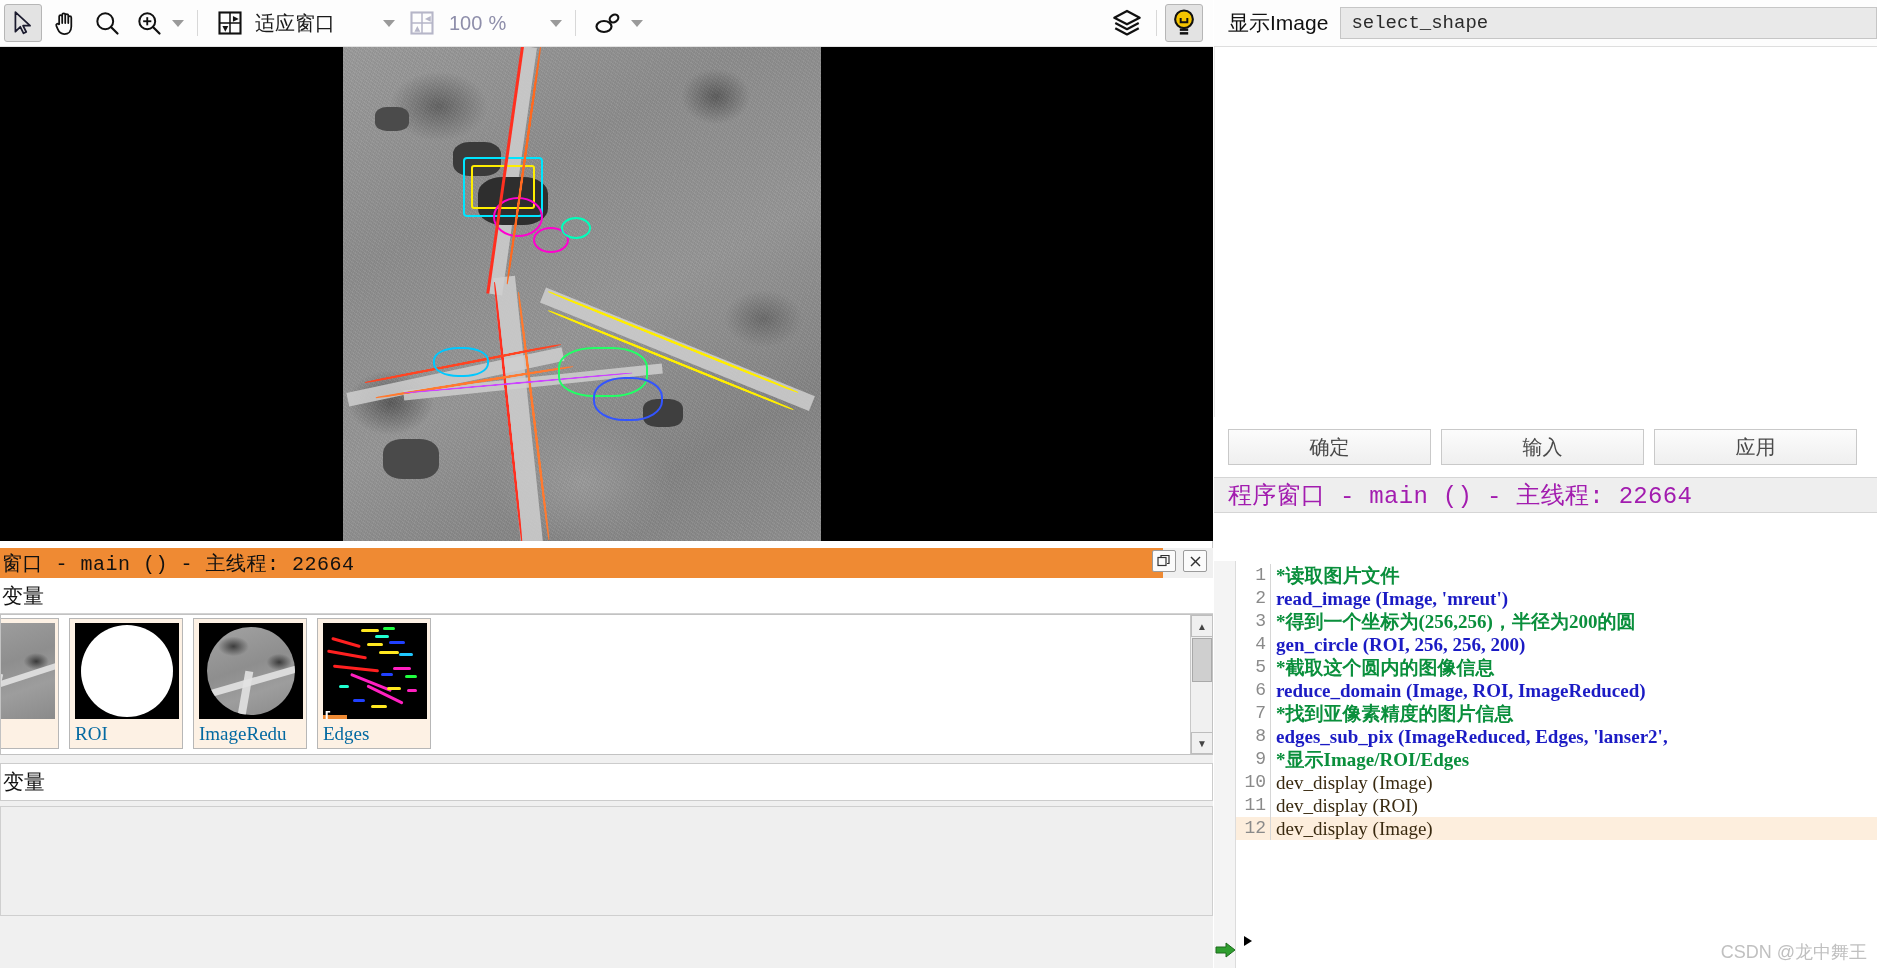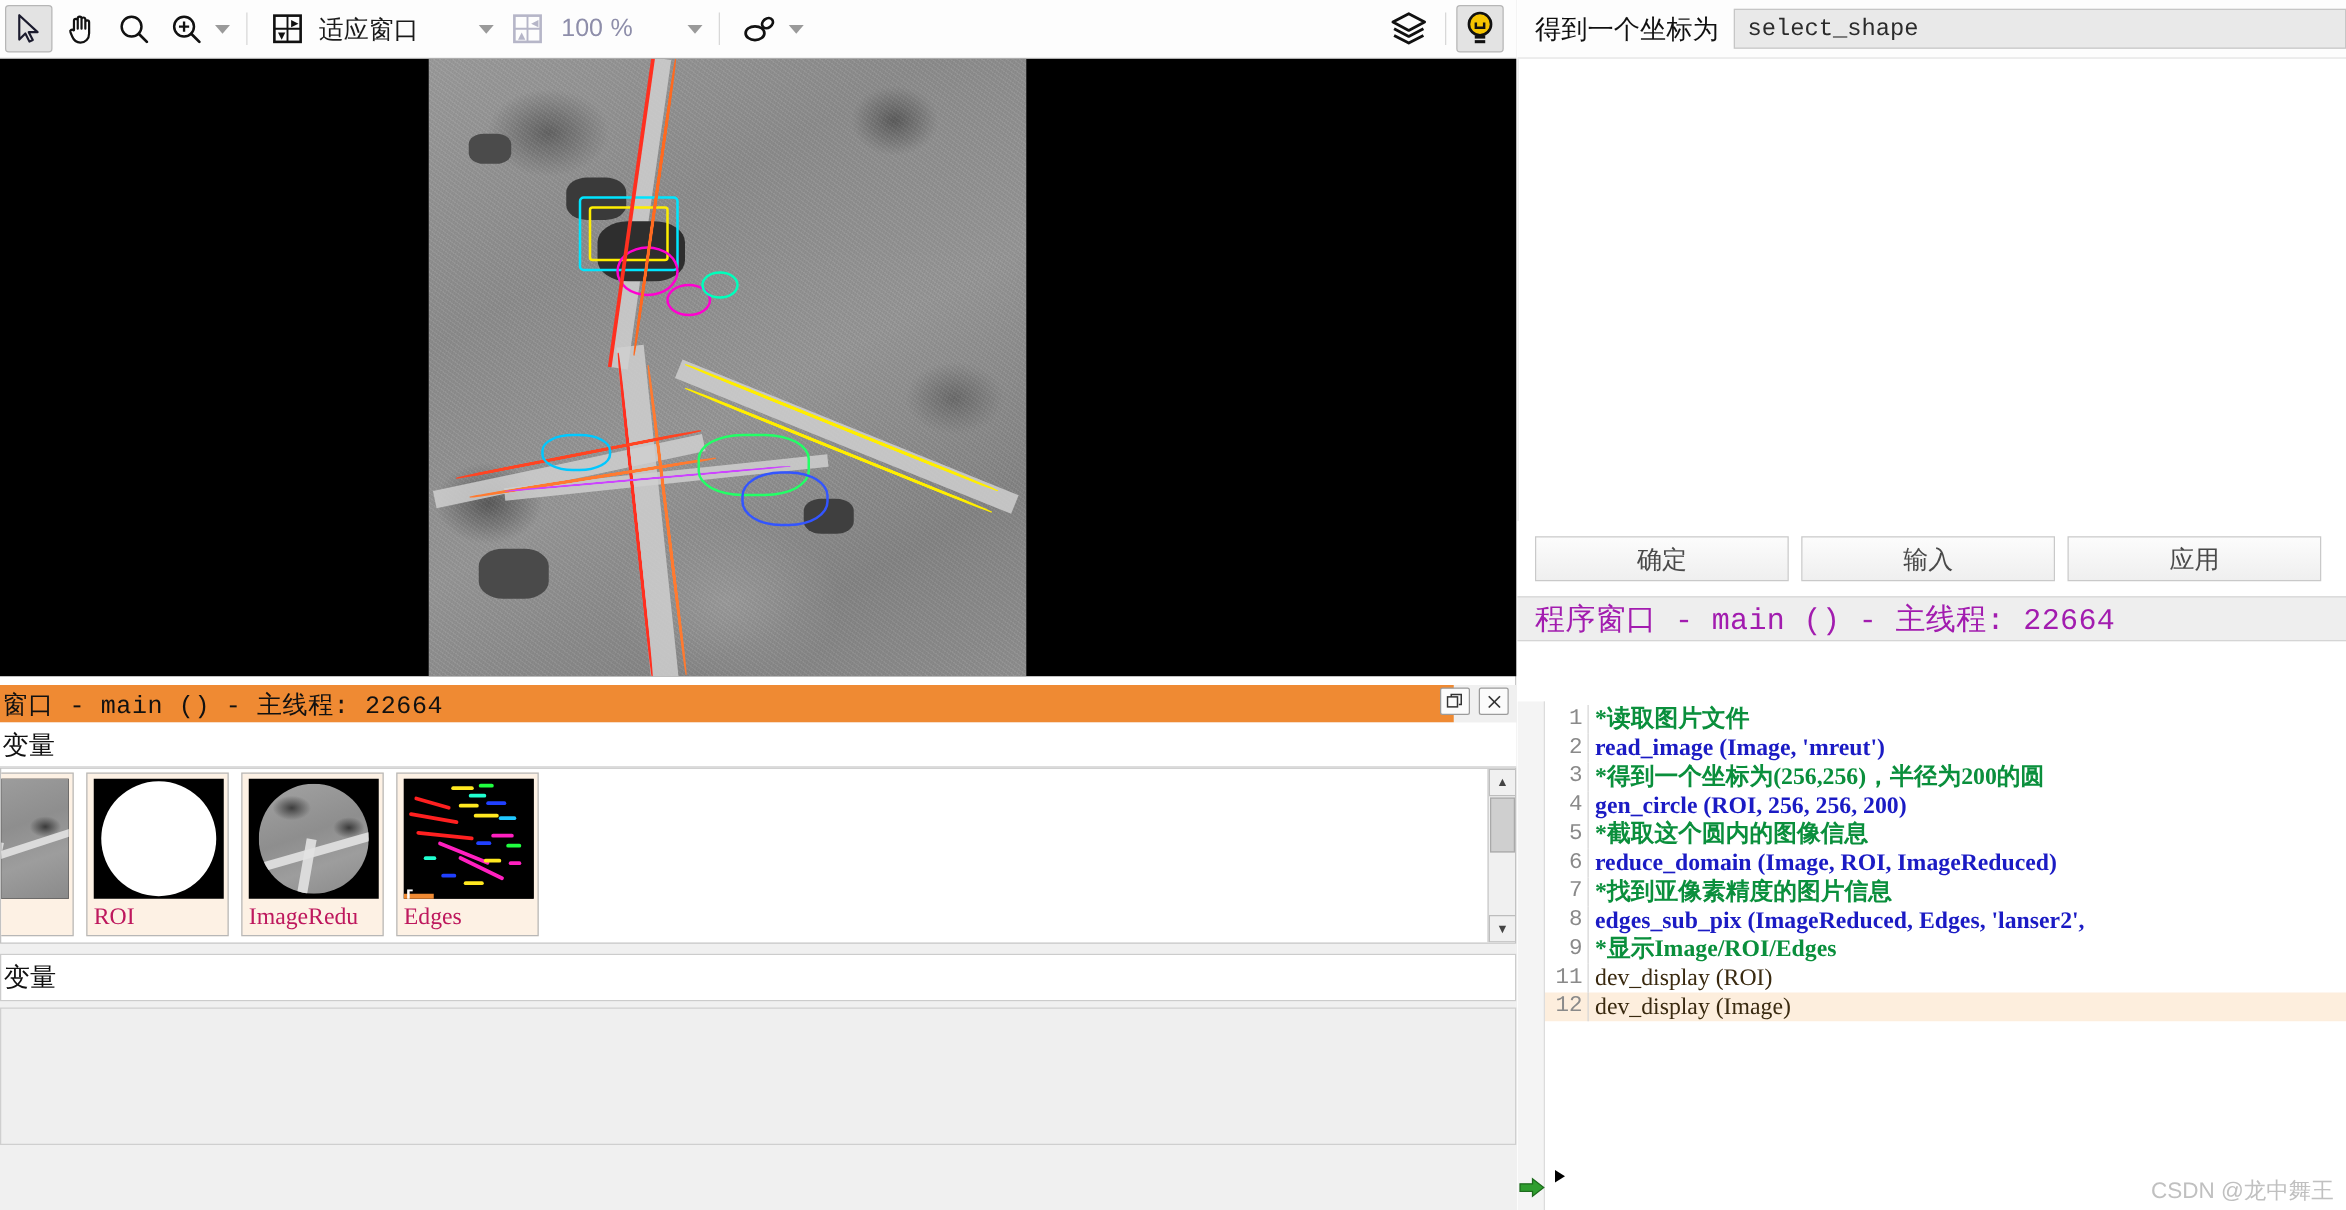--- a/index.html
+++ b/index.html
@@ -137,21 +137,21 @@
     position: relative;
   }
   .var-thumb {
     position: absolute; left: 5px; top: 4px;
     width: 104px; height: 96px;
     background: #000; overflow: hidden;
   }
   .var-name {
     position: absolute; left: 5px; bottom: 3px;
     font-family: "Liberation Serif", serif;
-    font-size: 19px; color: #be185d;
+    font-size: 19px; color: #0369a1;
     white-space: nowrap; overflow: hidden;
   }
   .iconic-badge {
     position: absolute; left: 2px; bottom: 32px;
     width: 24px; height: 24px; background: #ef8a33;
     color: #fff; font-size: 15px; font-weight: bold;
     display: flex; align-items: center; justify-content: center;
     font-family: "Liberation Mono", monospace;
   }
   
@@ -563,21 +563,21 @@
       <div id="sect2-header">
         <span>变量</span>
       </div>
       <div id="sect2-body"></div>
     </div>
   </div>
 
   <div id="right-pane">
 
     <div id="op-header">
-      <span id="op-label">得到一个坐标为</span>
+      <span id="op-label">显示Image</span>
       <div id="op-input">
         <span>select_shape</span>
       </div>
     </div>
 
     <div id="op-body"></div>
 
     <div id="op-buttons">
       <div class="op-btn" id="btn-ok">确定</div>
       <div class="op-btn" id="btn-in">输入</div>
@@ -659,20 +659,24 @@
         </div>
         <div class="code-row">
           <span class="ln">8</span>
           <span class="code-txt c-code">edges_sub_pix (ImageReduced, Edges, 'lanser2',</span>
         </div>
         <div class="code-row">
           <span class="ln">9</span>
           <span class="code-txt c-comment">*显示Image/ROI/Edges</span>
         </div>
         <div class="code-row">
+          <span class="ln">10</span>
+          <span class="code-txt c-plain">dev_display (Image)</span>
+        </div>
+        <div class="code-row">
           <span class="ln">11</span>
           <span class="code-txt c-plain">dev_display (ROI)</span>
         </div>
         <div class="code-row hl">
           <span class="ln">12</span>
           <span class="code-txt c-plain">dev_display (Image)</span>
         </div>
 
       </div>
 

